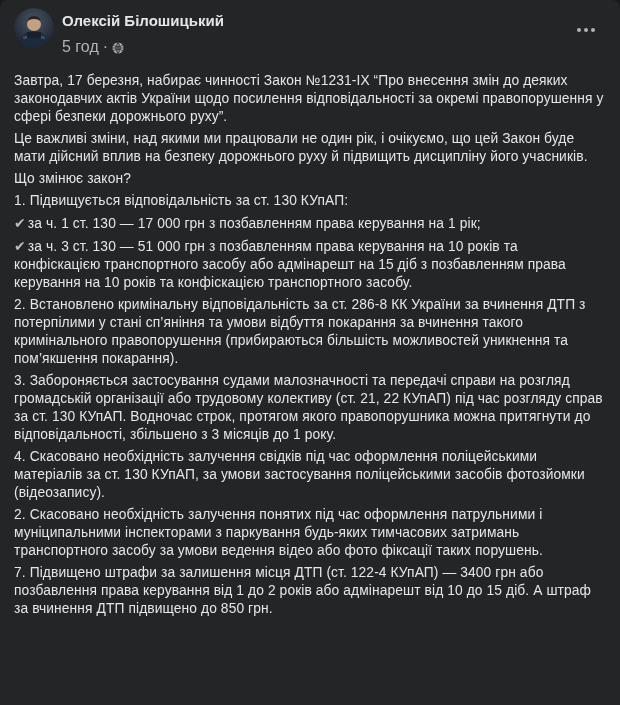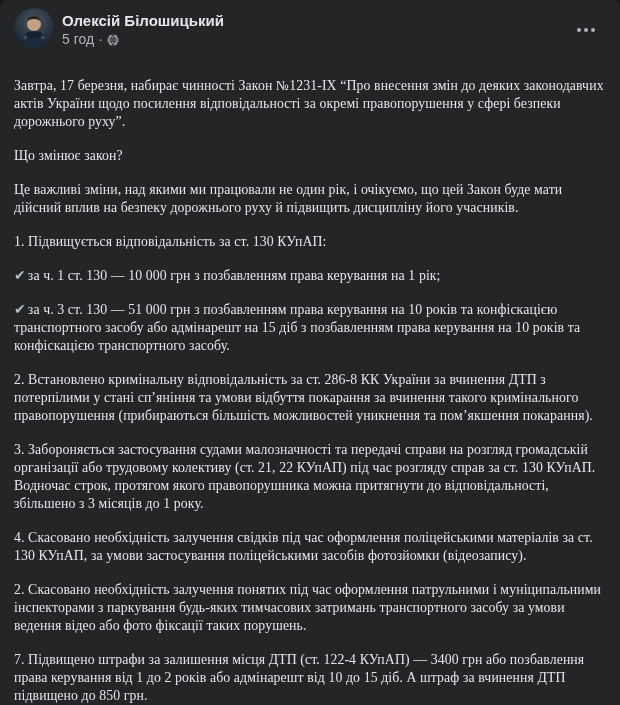--- a/index.html
+++ b/index.html
@@ -44,23 +44,23 @@
   .author-name {
     color: #e4e6eb;
     font-size: 15px;
     font-weight: 700;
     line-height: 19px;
     cursor: pointer;
   }
   .sub-row {
     display: flex;
     align-items: center;
-    margin-top: 1px;
+    margin-top: 9px;
     color: #b0b3b8;
-    font-size: 14px;
+    font-size: 16px;
     line-height: 16px;
   }
   .sub-row .dot-sep { margin: 0 4px; }
   .globe-icon {
     display: inline-block;
     width: 12px;
     height: 12px;
   }
   .menu-button {
     position: absolute;
@@ -85,23 +85,22 @@
     background: #b0b3b8;
   }
   .post-body {
     padding: 13px 16px 10px 14px;
     color: #e4e6eb;
     font-size: 13.8px;
     line-height: 18px;
     letter-spacing: 0.1px;
   }
   .para {
-    margin: 16px 0 4px 0;
+    margin: 4px 0 4px 0;
     white-space: pre-wrap;
-    font-family: Liberation Serif, serif;
   }
   .para:last-child { margin-bottom: 0; }
   .checkmark {
     color: #b7bdc6;
     font-size: 14px;
     margin-right: 2px;
   }
 </style>
 </head>
 <body>
@@ -146,24 +145,24 @@
             <i></i>
             <i></i>
             <i></i>
           </span>
       </div>
     </div>
 
     <div class="post-body">
 
     <div class="para">Завтра, 17 березня, набирає чинності Закон №1231-IX “Про внесення змін до деяких законодавчих актів України щодо посилення відповідальності за окремі правопорушення у сфері безпеки дорожнього руху”.</div>
+        <div class="para">Це важливі зміни, над якими ми працювали не один рік, і очікуємо, що цей Закон буде мати дійсний вплив на безпеку дорожнього руху й підвищить дисципліну його учасників.</div>
         <div class="para">Що змінює закон?</div>
-        <div class="para">Це важливі зміни, над якими ми працювали не один рік, і очікуємо, що цей Закон буде мати дійсний вплив на безпеку дорожнього руху й підвищить дисципліну його учасників.</div>
         <div class="para">1. Підвищується відповідальність за ст. 130 КУпАП:</div>
-        <div class="para"><span class="checkmark">✔</span><span>за ч. 1 ст. 130 — 10 000 грн з позбавленням права керування на 1 рік;</span></div>
+        <div class="para"><span class="checkmark">✔</span><span>за ч. 1 ст. 130 — 17 000 грн з позбавленням права керування на 1 рік;</span></div>
         <div class="para"><span class="checkmark">✔</span><span>за ч. 3 ст. 130 — 51 000 грн з позбавленням права керування на 10 років та конфіскацією транспортного засобу або адмінарешт на 15 діб з позбавленням права керування на 10 років та конфіскацією транспортного засобу.</span></div>
         <div class="para">2. Встановлено кримінальну відповідальність за ст. 286-8 КК України за вчинення ДТП з потерпілими у стані сп’яніння та умови відбуття покарання за вчинення такого кримінального правопорушення (прибираються більшість можливостей уникнення та пом’якшення покарання).</div>
         <div class="para">3. Забороняється застосування судами малозначності та передачі справи на розгляд громадській організації або трудовому колективу (ст. 21, 22 КУпАП) під час розгляду справ за ст. 130 КУпАП. Водночас строк, протягом якого правопорушника можна притягнути до відповідальності, збільшено з 3 місяців до 1 року.</div>
         <div class="para">4. Скасовано необхідність залучення свідків під час оформлення поліцейськими матеріалів за ст. 130 КУпАП, за умови застосування поліцейськими засобів фотозйомки (відеозапису).</div>
         <div class="para">2. Скасовано необхідність залучення понятих під час оформлення патрульними і муніципальними інспекторами з паркування будь-яких тимчасових затримань транспортного засобу за умови ведення відео або фото фіксації таких порушень.</div>
         <div class="para">7. Підвищено штрафи за залишення місця ДТП (ст. 122-4 КУпАП) — 3400 грн або позбавлення права керування від 1 до 2 років або адмінарешт від 10 до 15 діб. А штраф за вчинення ДТП підвищено до 850 грн.</div>
       </div>
 
   </div>
 </div>

